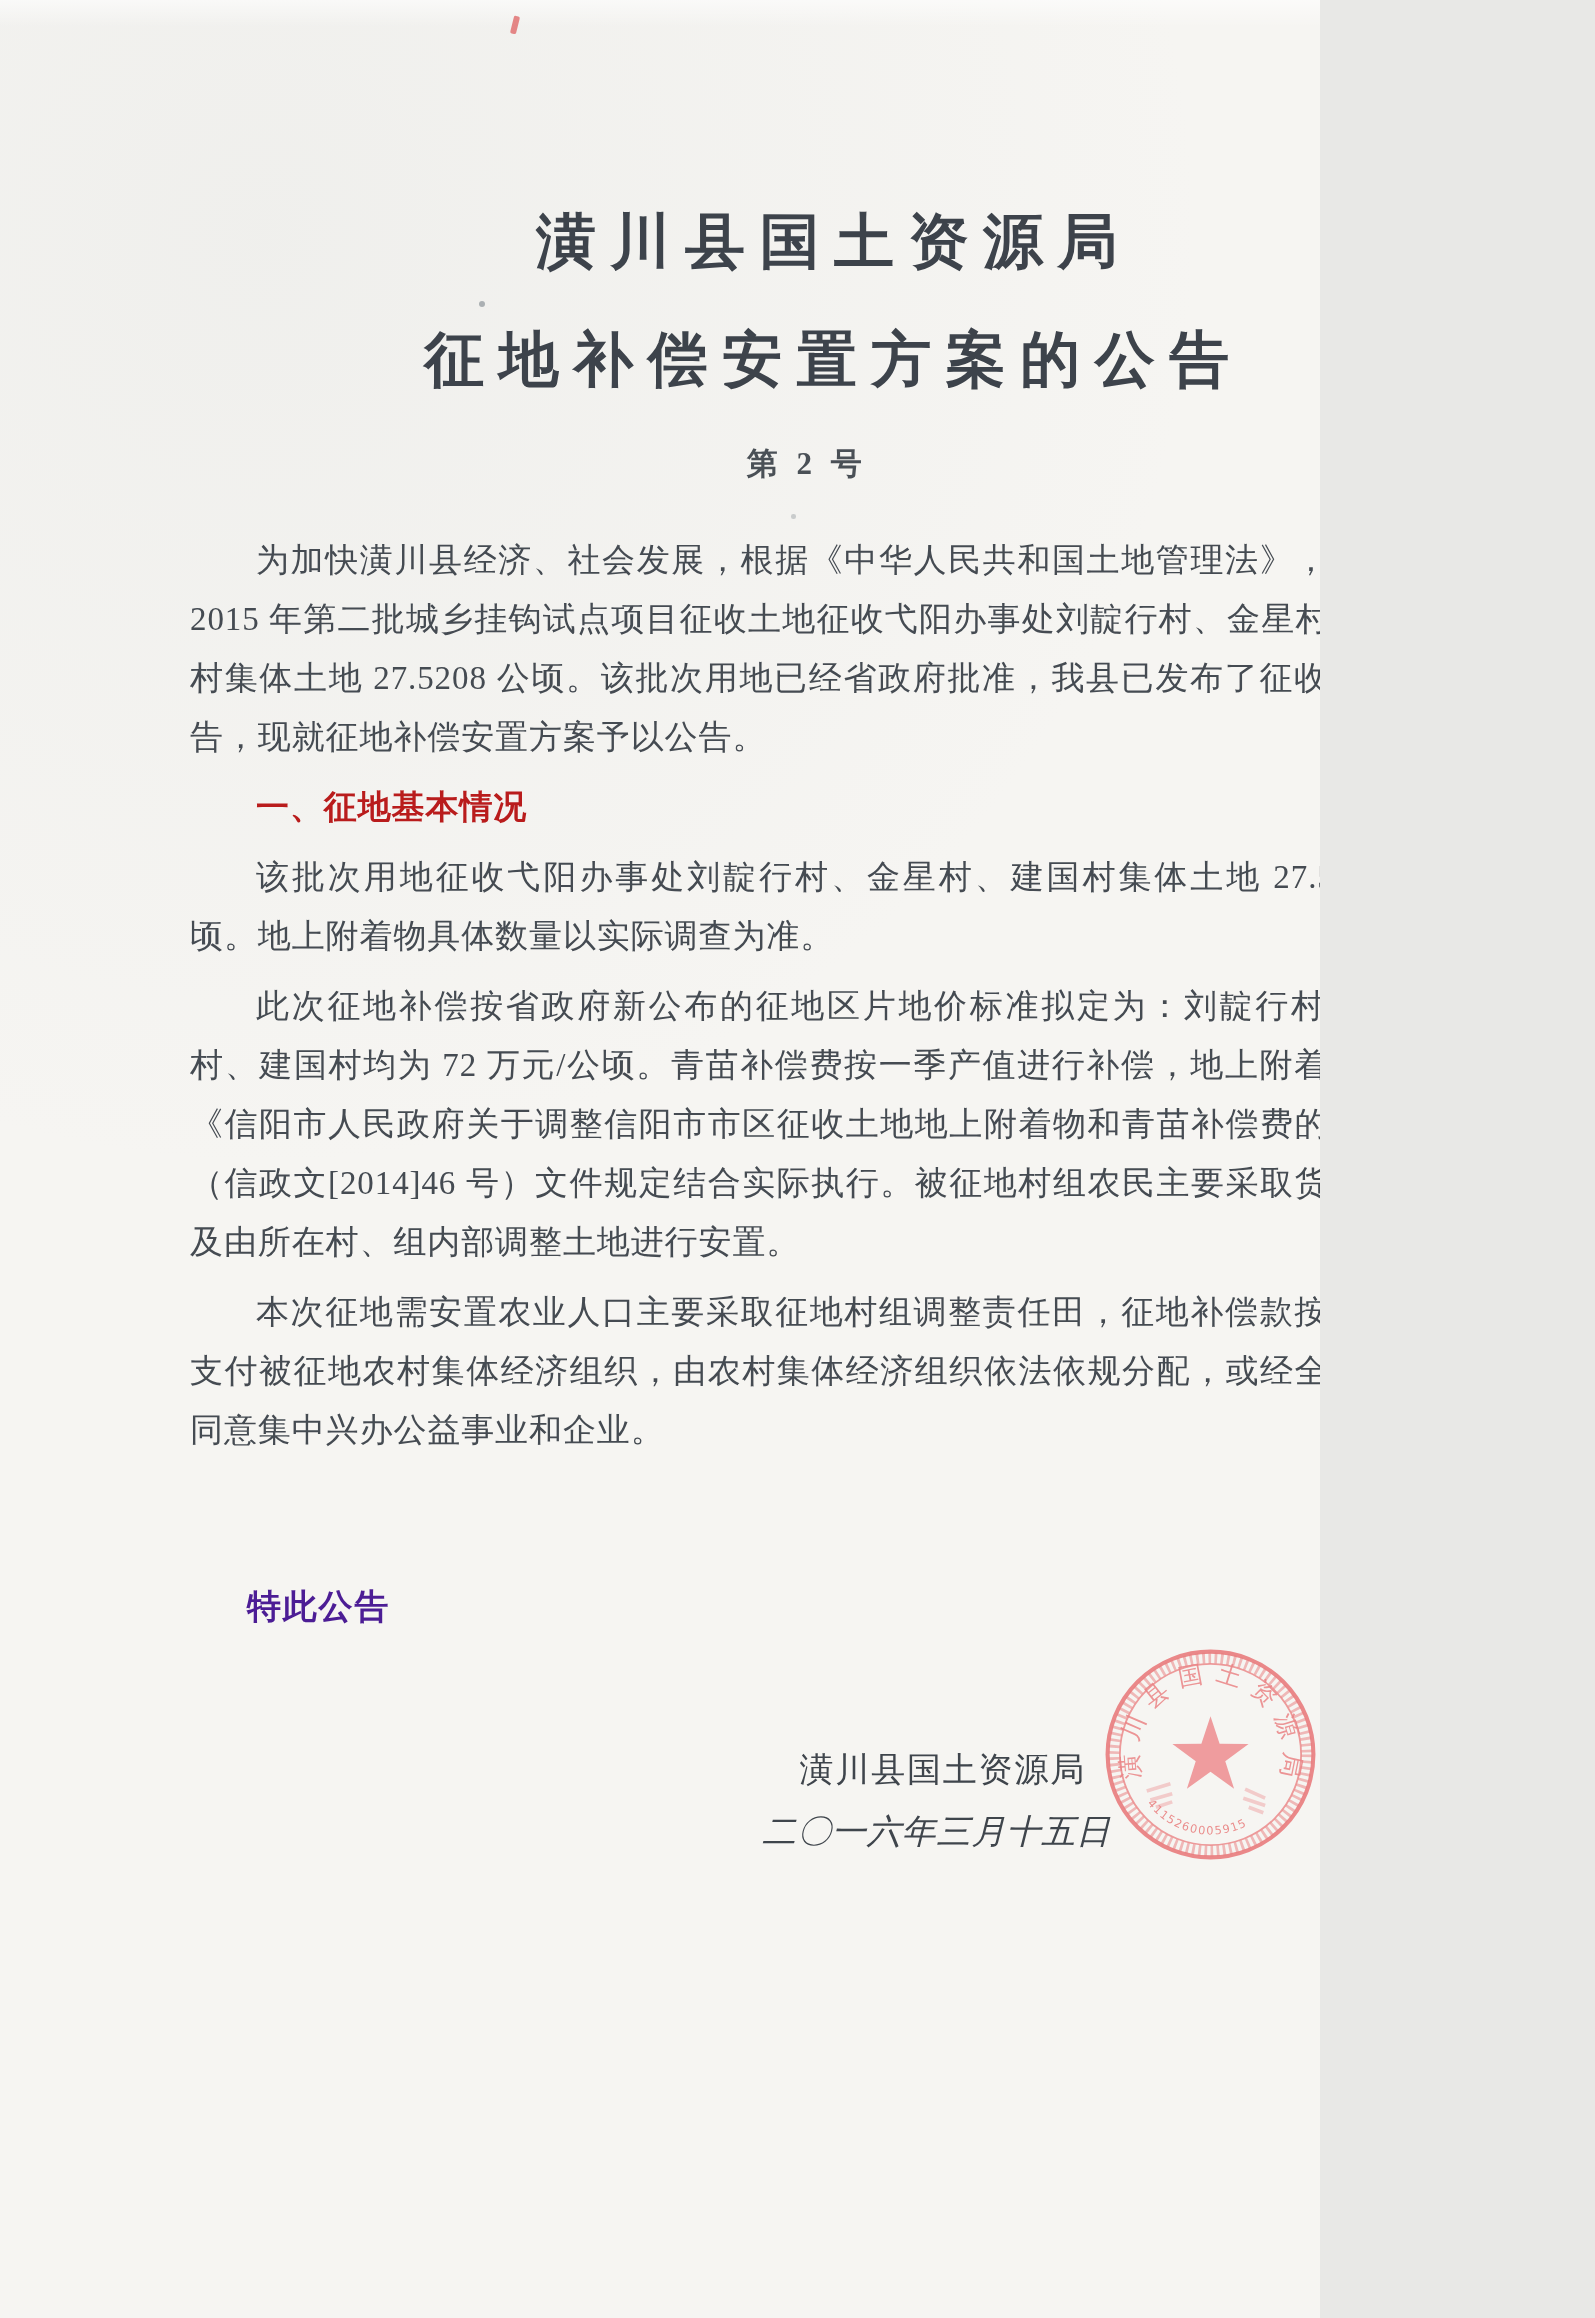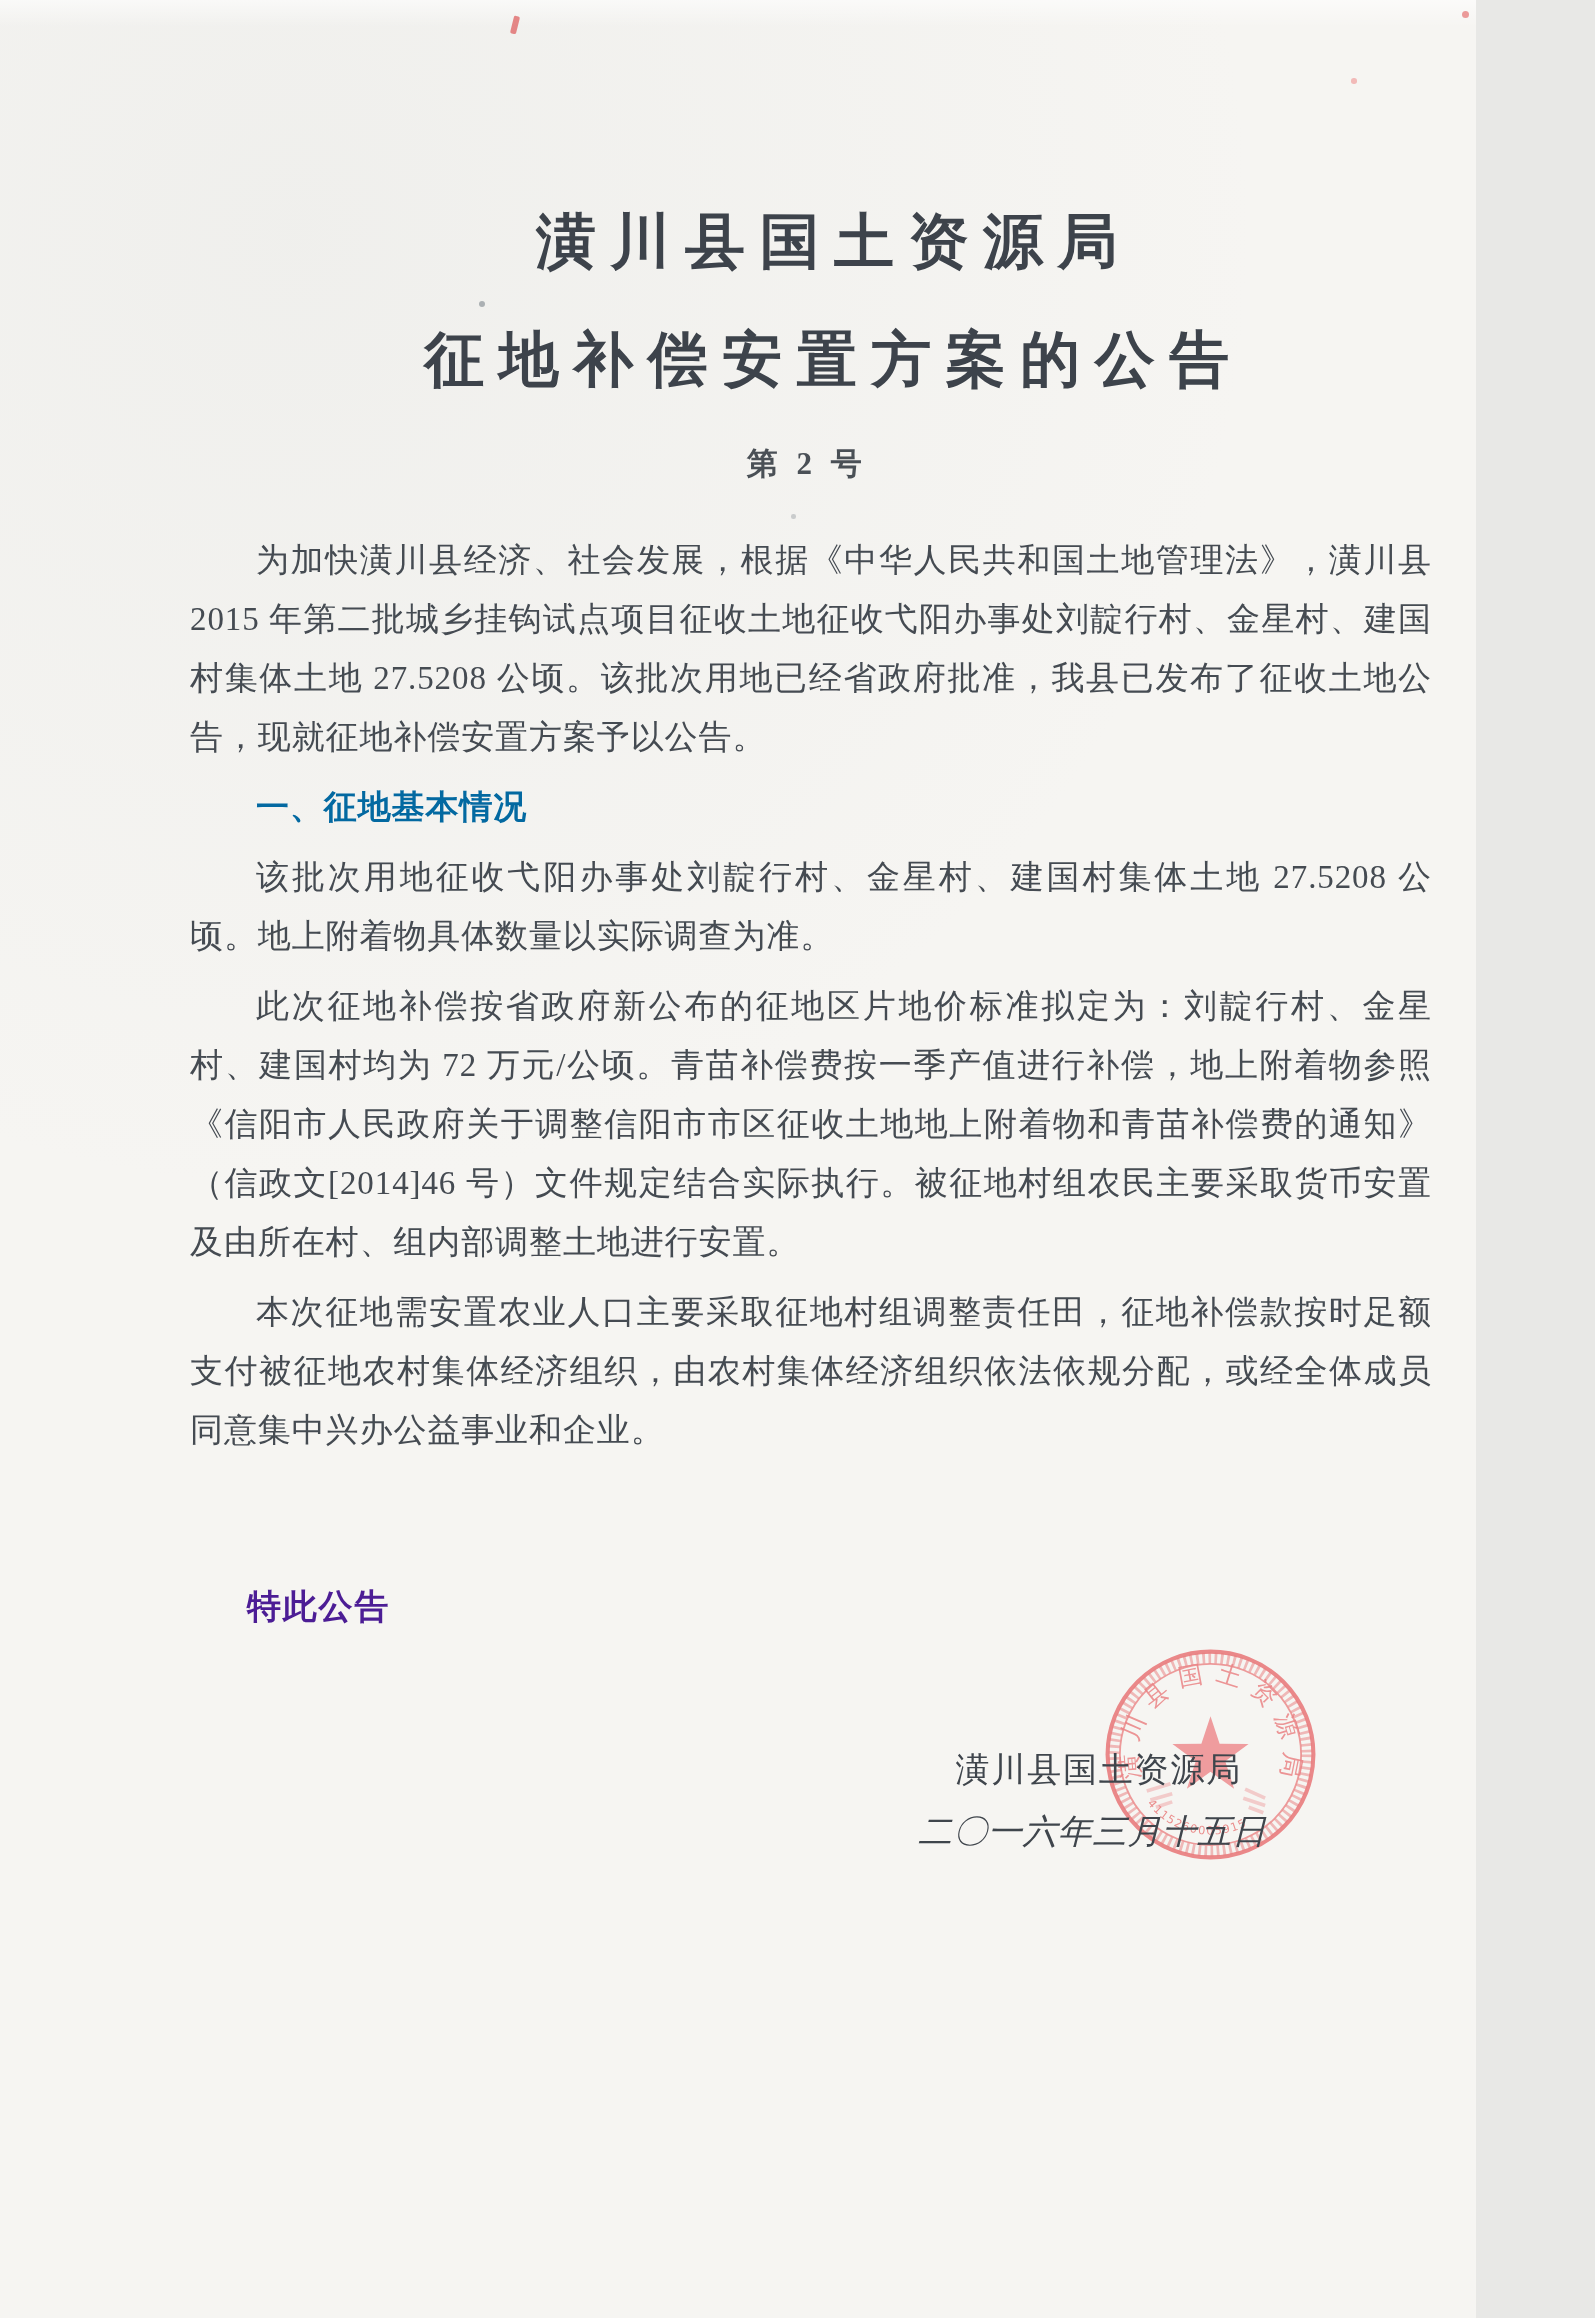--- a/index.html
+++ b/index.html
@@ -1,18 +1,18 @@
 <!DOCTYPE html>
 <html style="font-size:14.5px"><head>
 <meta charset="utf-8">
 <style>
   html,body{margin:0;padding:0;background:#e8e8e6;}
   .page{
     position:relative;
-    width:1476px;height:2318px;
+    width:1320px;height:2318px;
     background:#f6f5f2;
     font-family:"Liberation Serif", serif;
     color:#454b52;
     overflow:hidden;
   }
   
   .page::before{
     content:"";position:absolute;inset:0;
     background:
       linear-gradient(180deg, rgba(255,255,255,.6) 0, rgba(255,255,255,0) 27px),
@@ -45,21 +45,21 @@
     position:absolute;top:520px;left:179px;width:1264px;
     font-size:33px;
     line-height:59px;
     text-align:justify;
     letter-spacing:0.9px;
   }
   .body-text p{margin:11px;text-indent:2em;}
   .body-text p.section-heading{
     font-weight:700;
     text-align:left;
-    color:#0369a1;
+    color:#b91c1c;
     font-family:Liberation Serif, serif;
   }
   .closing{
     position:absolute;top:1584px;left:247px;
     font-size:34px;font-weight:700;color:#4c1d95;letter-spacing:1.8px;
   }
   .sig-name{
     position:absolute;top:1747px;right:234px;
     font-size:34px;letter-spacing:1.8px;color:#3f454c;z-index:3;
   }

